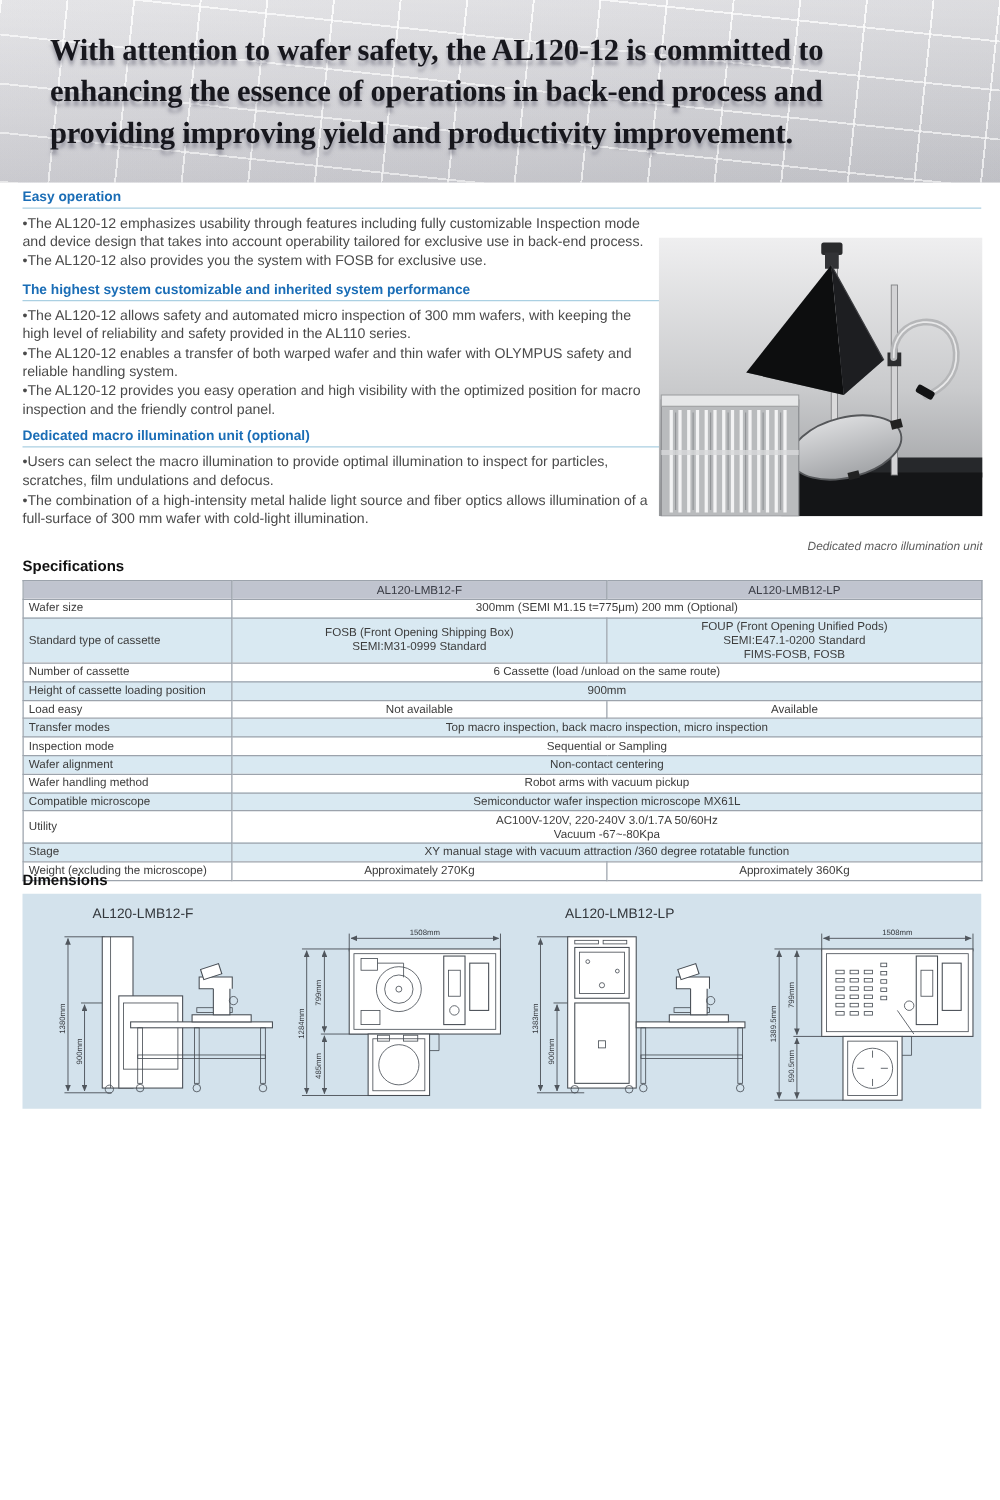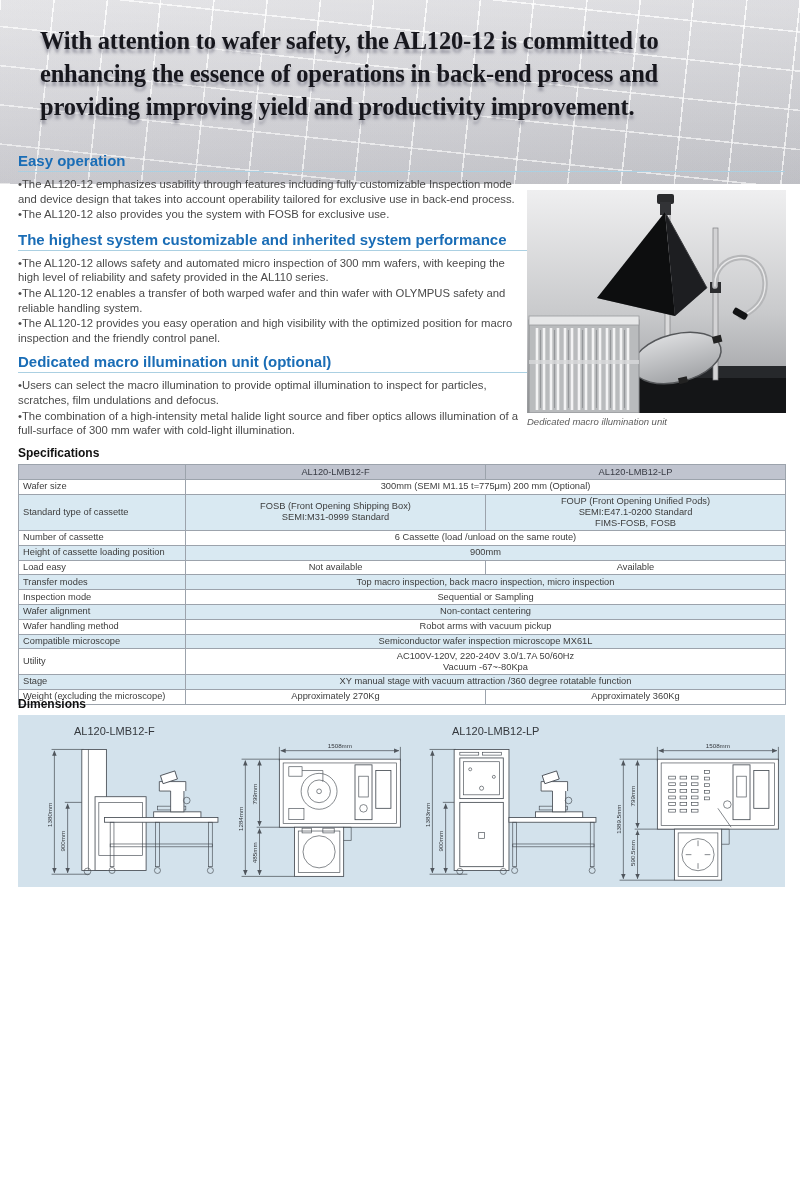--- a/index.html
+++ b/index.html
@@ -2,53 +2,53 @@
 <html><head>
 <meta charset="utf-8">
 <style>
   * { margin:0; padding:0; box-sizing:border-box; }
   html,body { background:#fff; }
   body { font-family:"Liberation Sans", sans-serif; }
   .page { position:relative; width:800px; height:1200px; background:#fff; overflow:hidden; margin:0 auto; }
 
   
   .hero {
-    position:absolute; left:0; top:0; width:800px; height:184px;
+    position:absolute; left:0; top:0; width:800px; height:146px;
     background-image:
       linear-gradient(180deg, rgba(255,255,255,.30) 0%, rgba(120,120,130,.10) 100%),
       repeating-linear-gradient(96deg, rgba(255,255,255,.85) 0 1.5px, rgba(205,205,210,.12) 1.5px 53px),
       repeating-linear-gradient(6deg, rgba(255,255,255,.85) 0 1.5px, rgba(195,195,202,.12) 1.5px 39px),
       linear-gradient(160deg,#dedee1 0%,#d4d4d8 45%,#c7c8cc 100%);
   }
   .hero h1 {
     position:absolute; left:40px; top:24px; width:710px;
     font-family:"Liberation Serif", serif; font-weight:bold;
     font-size:24.5px; line-height:33px; letter-spacing:-0.2px;
     color:#17171d; white-space:pre-line;
     text-shadow:0 4px 3px rgba(102,102,118,0.55);
   }
 
   
   .content { position:absolute; left:18px; top:150px; width:767px; }
   .sec-title {
-    font-size:15px; font-weight:bold; color:#1a6db6;
+    font-size:11px; font-weight:bold; color:#1a6db6;
     padding-bottom:2px; border-bottom:1px solid #abd0e2;
   }
   .sec-title.m1 { margin-top:2px; }
   .sec-title.m2 { margin-top:9px; }
   .sec-title.m3 { margin-top:8px; }
   .bullets { width:504px; margin-top:5px; }
   .bullet { font-size:11.3px; line-height:14.6px; color:#4a4a4a; margin-bottom:1px; }
   .bullet::before { content:"\2022 "; }
 
   
   .photo { position:absolute; left:527px; top:190px; width:259px; z-index:3; }
   .photo svg { display:block; }
   .photo-caption {
-    margin-top:3px; font-size:9.5px; font-style:italic; color:#5c5c5c;
+    margin-top:19px; text-align:right; font-size:9.5px; font-style:italic; color:#5c5c5c;
   }
 
   
   .specs { position:absolute; left:18px; top:446px; width:767px; }
   .block-title { font-size:12px; font-weight:bold; color:#101010; margin-bottom:4px; }
   table.spec { width:100%; border-collapse:collapse; font-size:9.3px; color:#3c3c3c; table-layout:fixed; }
   table.spec th, table.spec td { border:1px solid #9ca3ac; padding:1.5px 4px; line-height:10.8px; }
   table.spec thead th { background:#c0c4cf; font-weight:normal; color:#383b44; height:14px; text-align:center; }
   table.spec td.lbl { text-align:left; background:inherit; }
   table.spec td.val { text-align:center; white-space:pre-line; }

